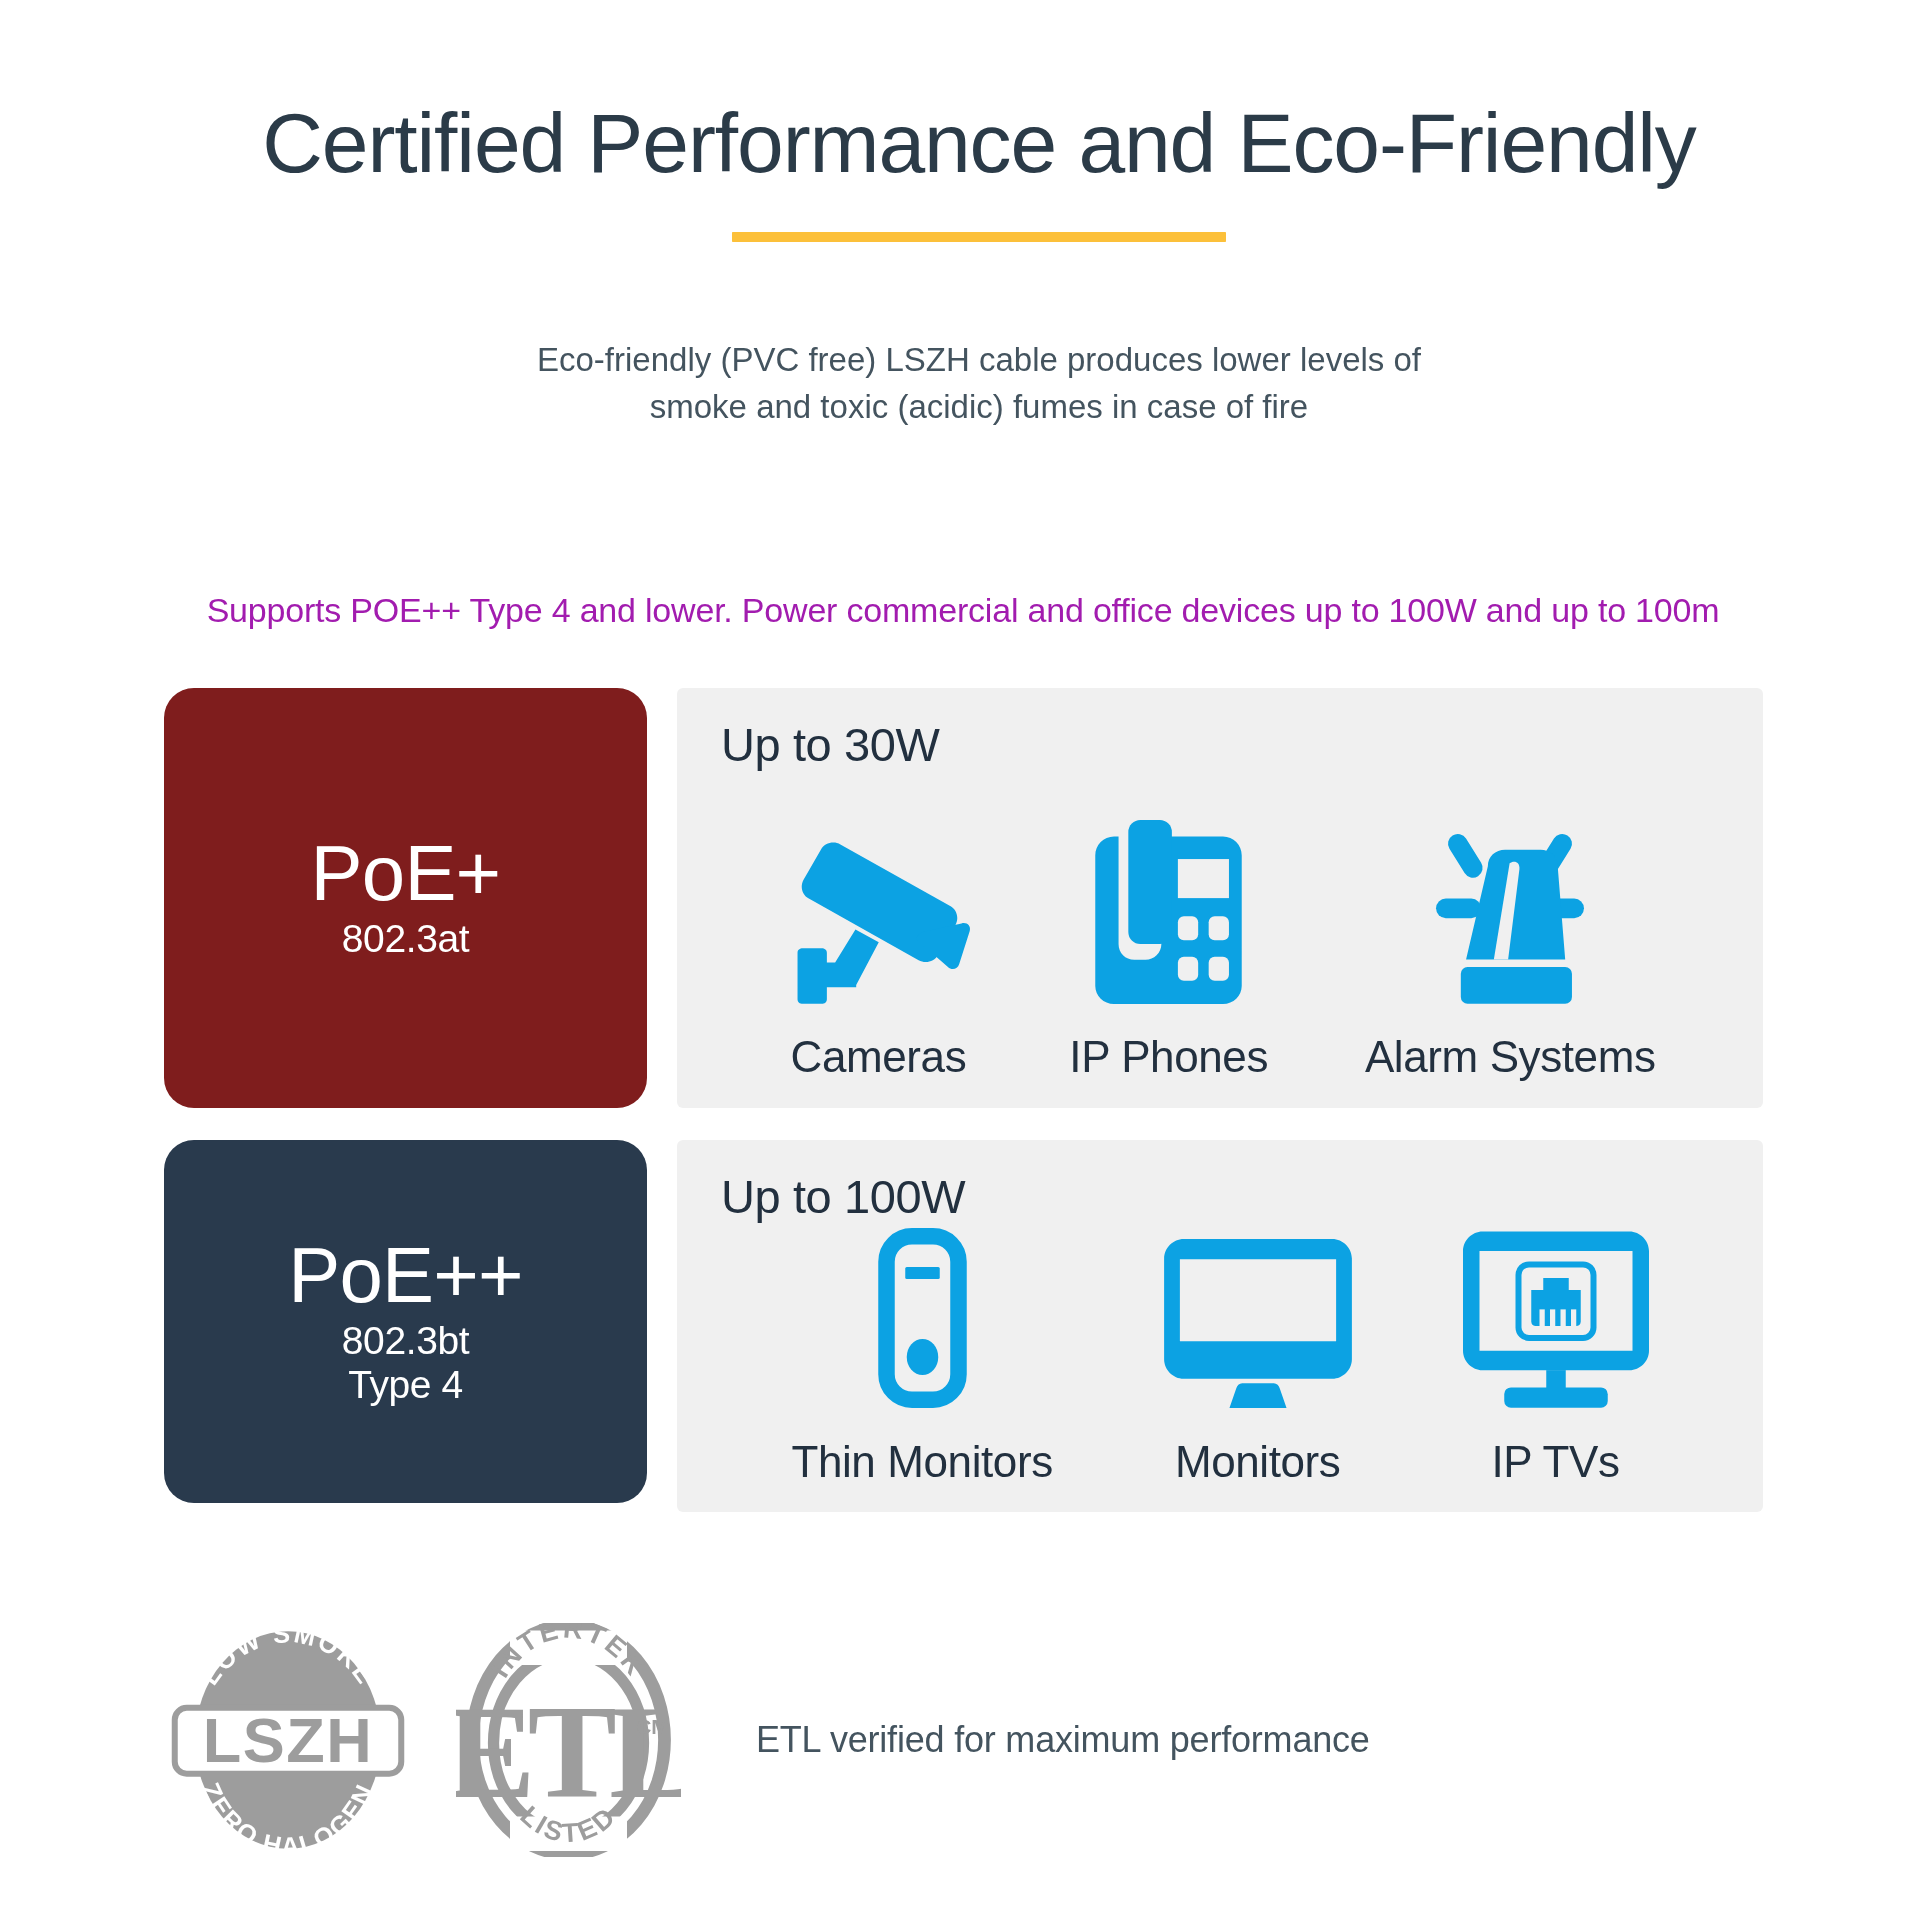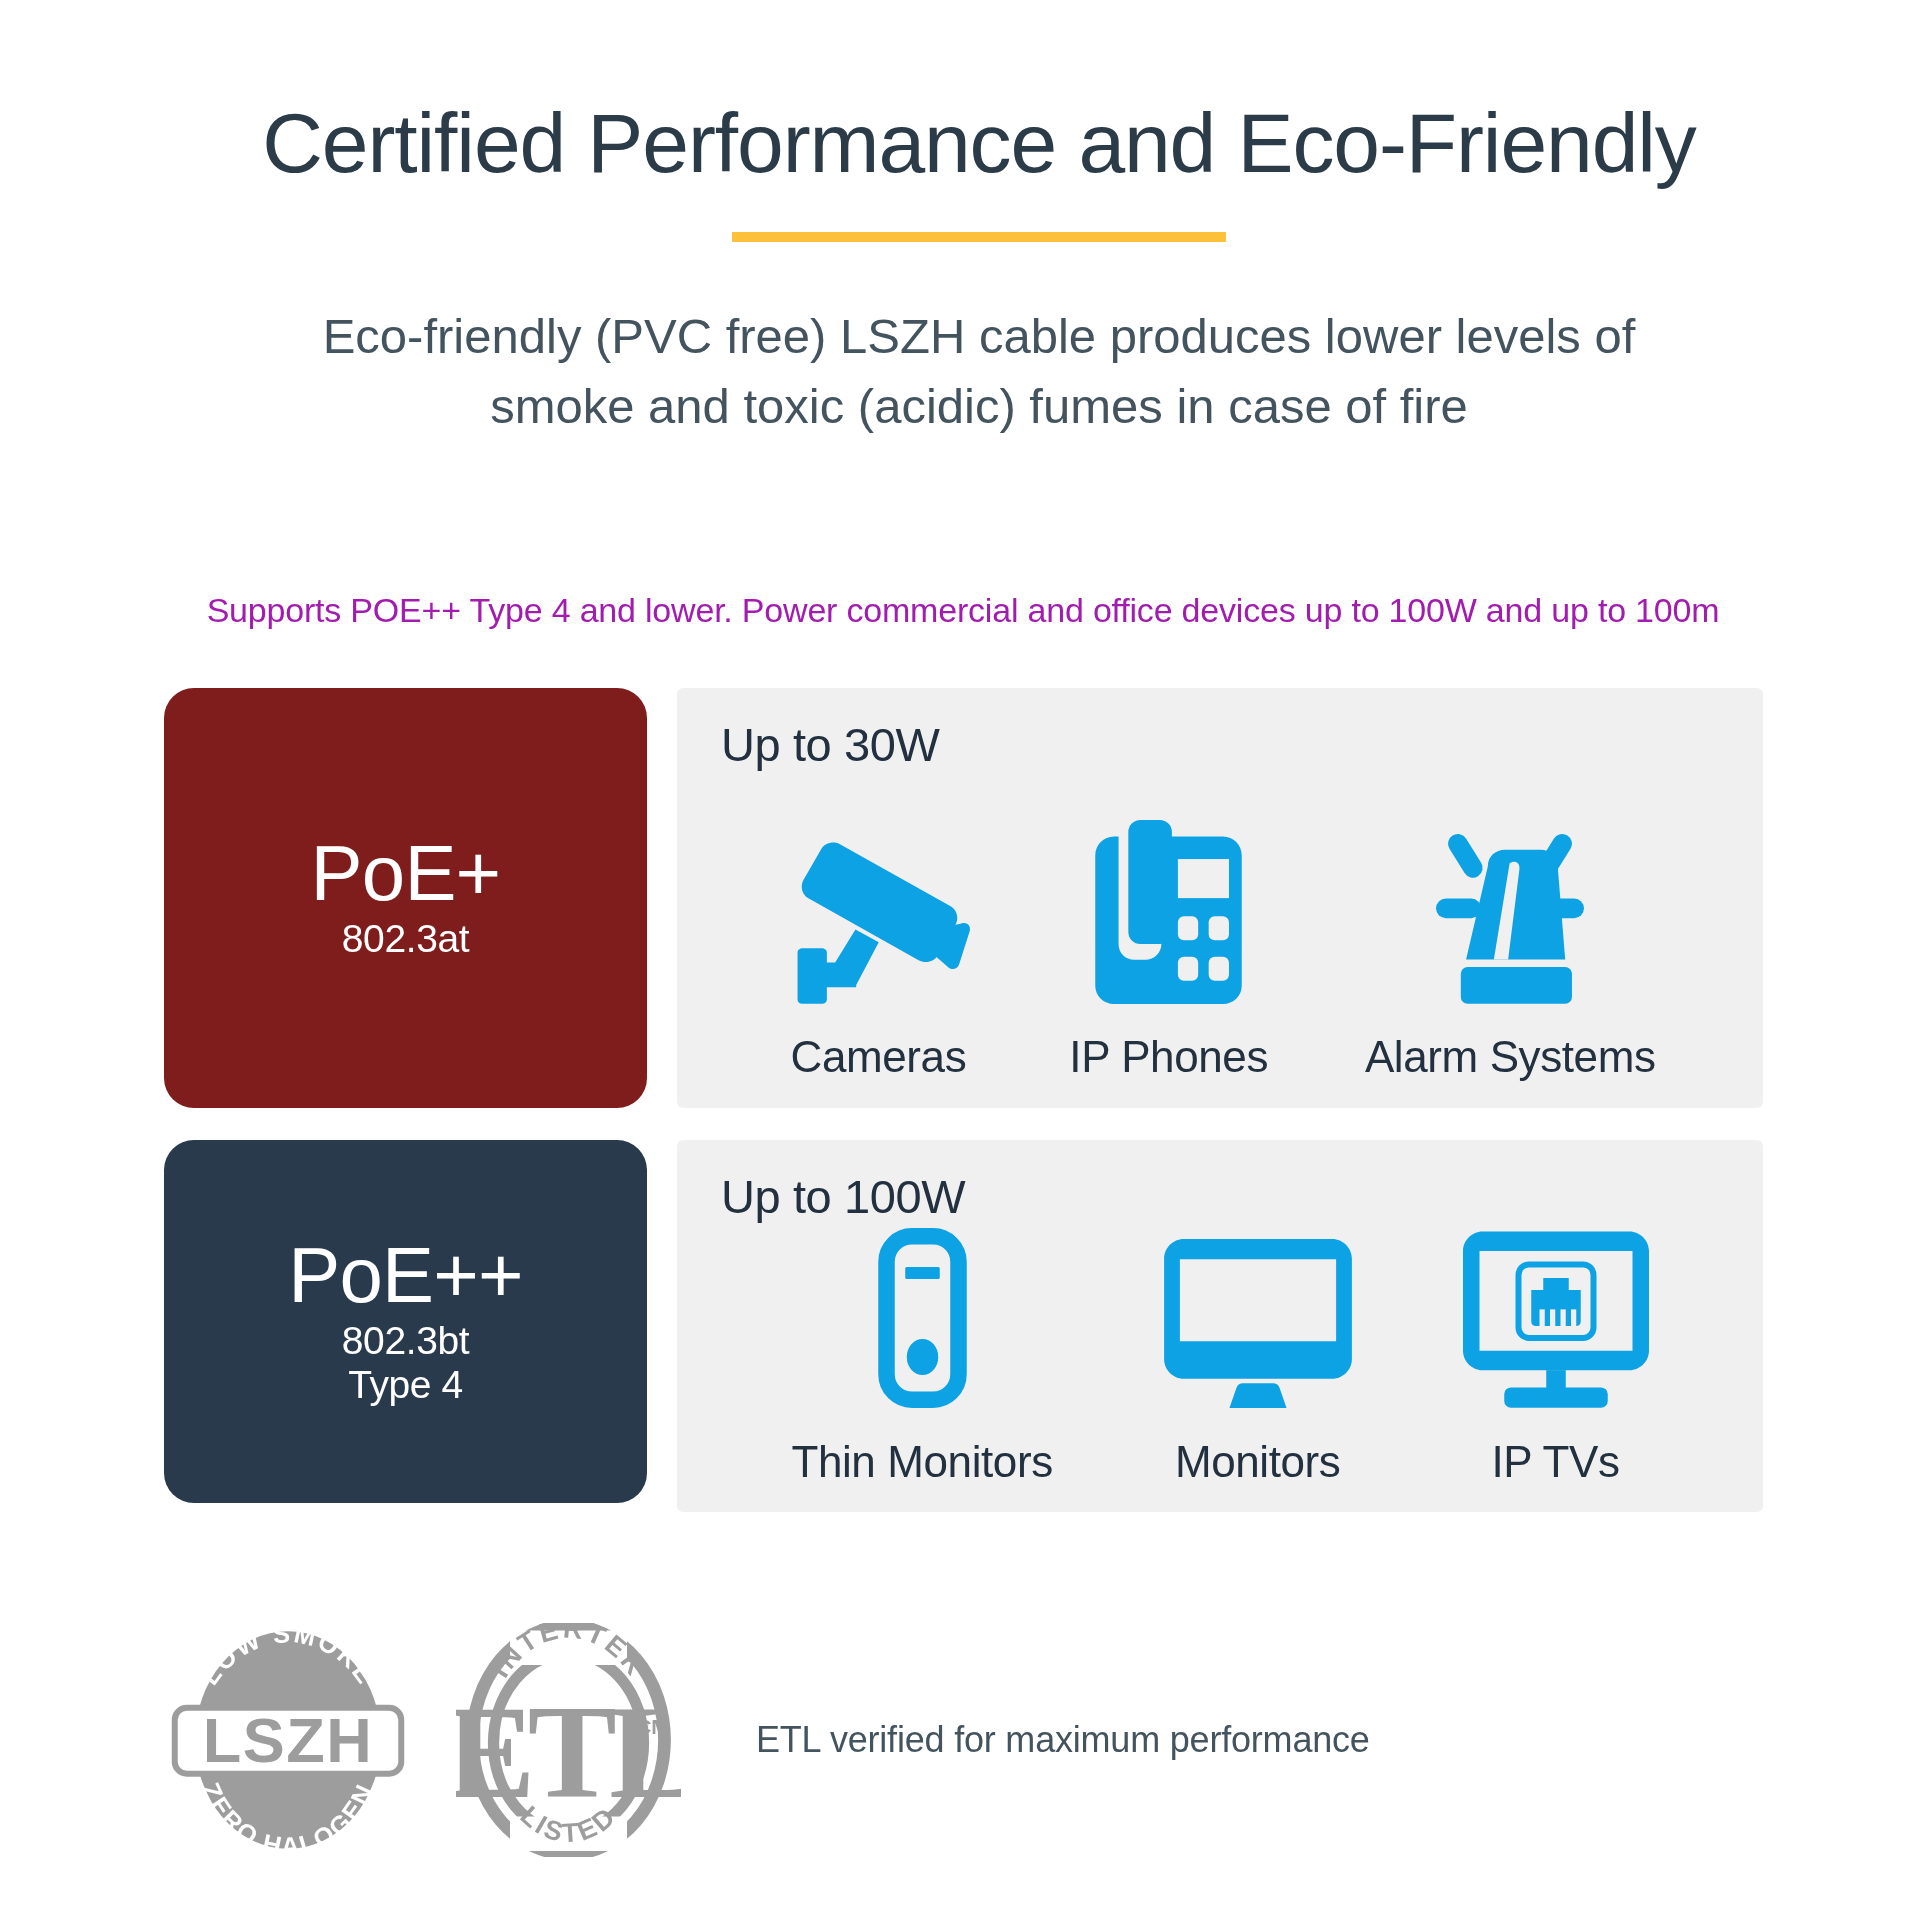--- a/index.html
+++ b/index.html
@@ -33,22 +33,22 @@
     line-height: 1.05;
   }
   .title-rule {
     width: 494px;
     height: 9.8px;
     background: #fcc03a;
     margin: 45px auto 0;
     border-radius: 0.8px;
   }
   .subtitle {
-    margin-top: 60px;
-    font-size: 49px;
+    margin-top: 95px;
+    font-size: 33px;
     font-weight: 400;
     color: #44545f;
     line-height: 1.42;
   }
 
   
   .support-note {
     position: absolute;
     top: 591px;
     left: 1px;

